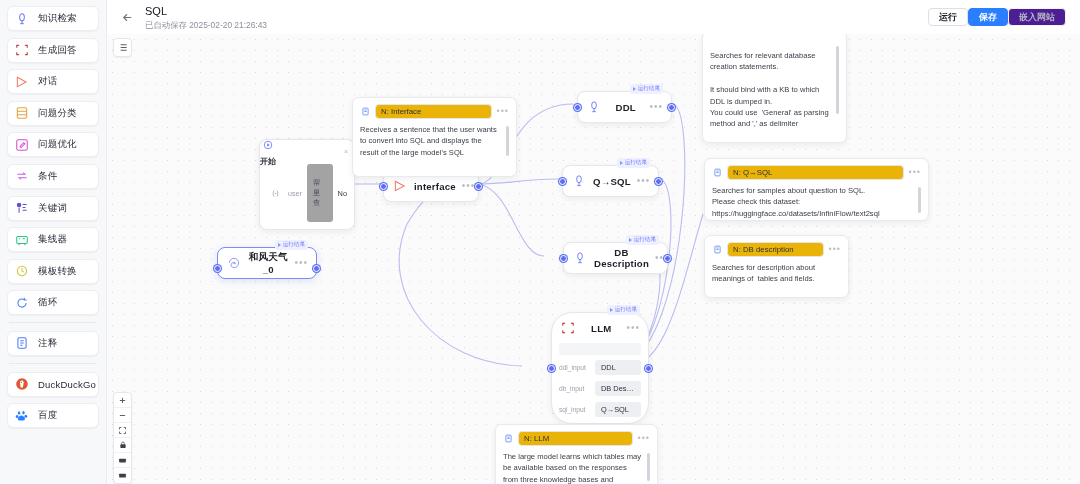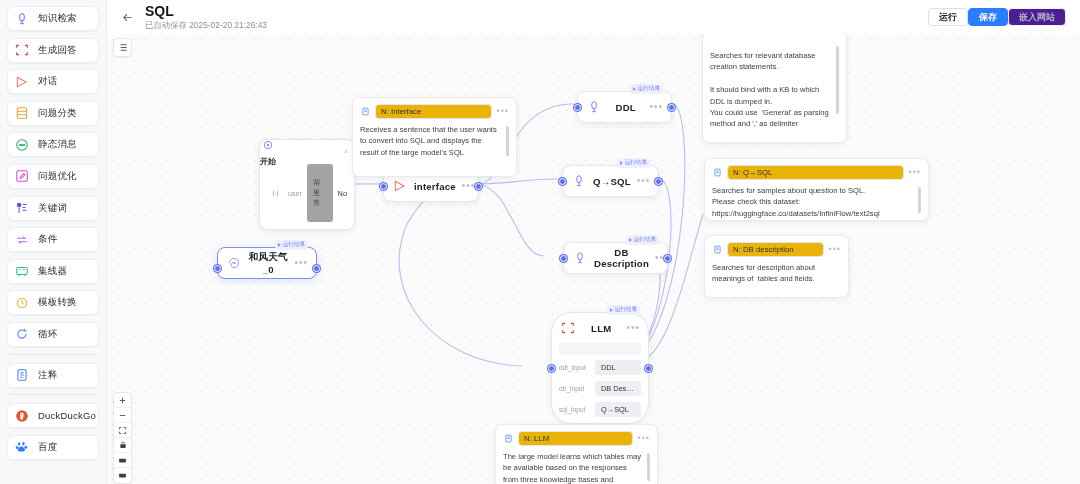--- a/index.html
+++ b/index.html
@@ -38,21 +38,21 @@
   .header {
     position: absolute; left: 107px; top: 0; right: 0; height: 34px;
     background: #ffffff; display: flex; align-items: center;
     padding: 0 14px 0 10px; z-index: 40;
   }
   .back-btn {
     width: 20px; height: 20px; display:flex; align-items:center; justify-content:center;
     color:#6b7280; cursor:pointer; flex: 0 0 20px; margin-right: 8px;
   }
   .title-wrap { display:flex; flex-direction:column; justify-content:center; flex:1 1 auto; }
-  .doc-title { font-size: 14px; font-weight: 700; color:#12151c; line-height: 14px; }
+  .doc-title { font-size: 11px; font-weight: 400; color:#12151c; line-height: 14px; }
   .doc-sub { font-size: 8.4px; color:#8b8f99; line-height: 12px; margin-top: 1px; }
   .hdr-actions { display:flex; align-items:center; gap: 0; }
   .btn {
     height: 18px; border-radius: 4px; font-size: 9px; font-weight: 700;
     display:flex; align-items:center; justify-content:center; padding: 0 10px;
     cursor:pointer; white-space: nowrap;
   }
   .btn-run { background:#fff; color:#1d2129; border:1px solid #dcdfe6; }
   .btn-save { background:#2b7fff; color:#fff; border:1px solid #2b7fff; }
   .btn-embed { background:#4c1d95; color:#b4b7bf; border:1px solid #f2f3f5; cursor:not-allowed; }
@@ -191,60 +191,49 @@
     <div class="side-item">
       <span class="side-ico">
         <svg width="14" height="14" viewBox="0 0 24 24" fill="none" stroke="#e2a33c" stroke-width="1.8">
           <rect x="4" y="3" width="16" height="18" rx="2"></rect>
             <path d="M4 9h16M4 15h16"></path>
         </svg>
       </span>
       <span class="side-label">问题分类</span>
     </div>
 
-    <div class="side-item">
-      <span class="side-ico">
-        <svg width="14" height="14" viewBox="0 0 24 24" fill="none" stroke="#2eaa63" stroke-width="1.8">
-          <circle cx="12" cy="12" r="9"></circle>
-            <circle cx="8.5" cy="12" r="1" fill="#2eaa63"></circle>
-            <circle cx="12" cy="12" r="1" fill="#2eaa63"></circle>
-            <circle cx="15.5" cy="12" r="1" fill="#2eaa63"></circle>
-        </svg>
-      </span>
-      <span class="side-label">静态消息</span>
-    </div>
 
     <div class="side-item">
       <span class="side-ico">
         <svg width="14" height="14" viewBox="0 0 24 24" fill="none" stroke="#d44ecf" stroke-width="1.8">
           <rect x="3" y="3" width="18" height="18" rx="3"></rect>
             <path d="M15 8l-6 6v2h2l6-6z"></path>
         </svg>
       </span>
       <span class="side-label">问题优化</span>
+    </div>
+
+    <div class="side-item">
+      <span class="side-ico">
+        <svg width="14" height="14" viewBox="0 0 24 24" fill="none" stroke="#b860e8" stroke-width="1.8">
+          <path d="M4 9h13l-3-3M20 15H7l3 3"></path>
+        </svg>
+      </span>
+      <span class="side-label">条件</span>
     </div>
 
     <div class="side-item">
       <span class="side-ico">
         <svg width="14" height="14" viewBox="0 0 24 24" fill="none" stroke="#5a52d5" stroke-width="1.8">
           <circle cx="7" cy="7" r="3" fill="#5a52d5"></circle>
             <path d="M7 11v9"></path>
             <path d="M13 6h7M13 11h5M13 16h7"></path>
         </svg>
       </span>
       <span class="side-label">关键词</span>
-    </div>
-
-    <div class="side-item">
-      <span class="side-ico">
-        <svg width="14" height="14" viewBox="0 0 24 24" fill="none" stroke="#b860e8" stroke-width="1.8">
-          <path d="M4 9h13l-3-3M20 15H7l3 3"></path>
-        </svg>
-      </span>
-      <span class="side-label">条件</span>
     </div>
 
     <div class="side-item">
       <span class="side-ico">
         <svg width="14" height="14" viewBox="0 0 24 24" fill="none" stroke="#2fc08a" stroke-width="1.8">
           <rect x="3" y="6" width="18" height="12" rx="2"></rect>
             <path d="M7 18v3M17 18v3M7 10h2M13 10h4"></path>
         </svg>
       </span>
       <span class="side-label">集线器</span>

